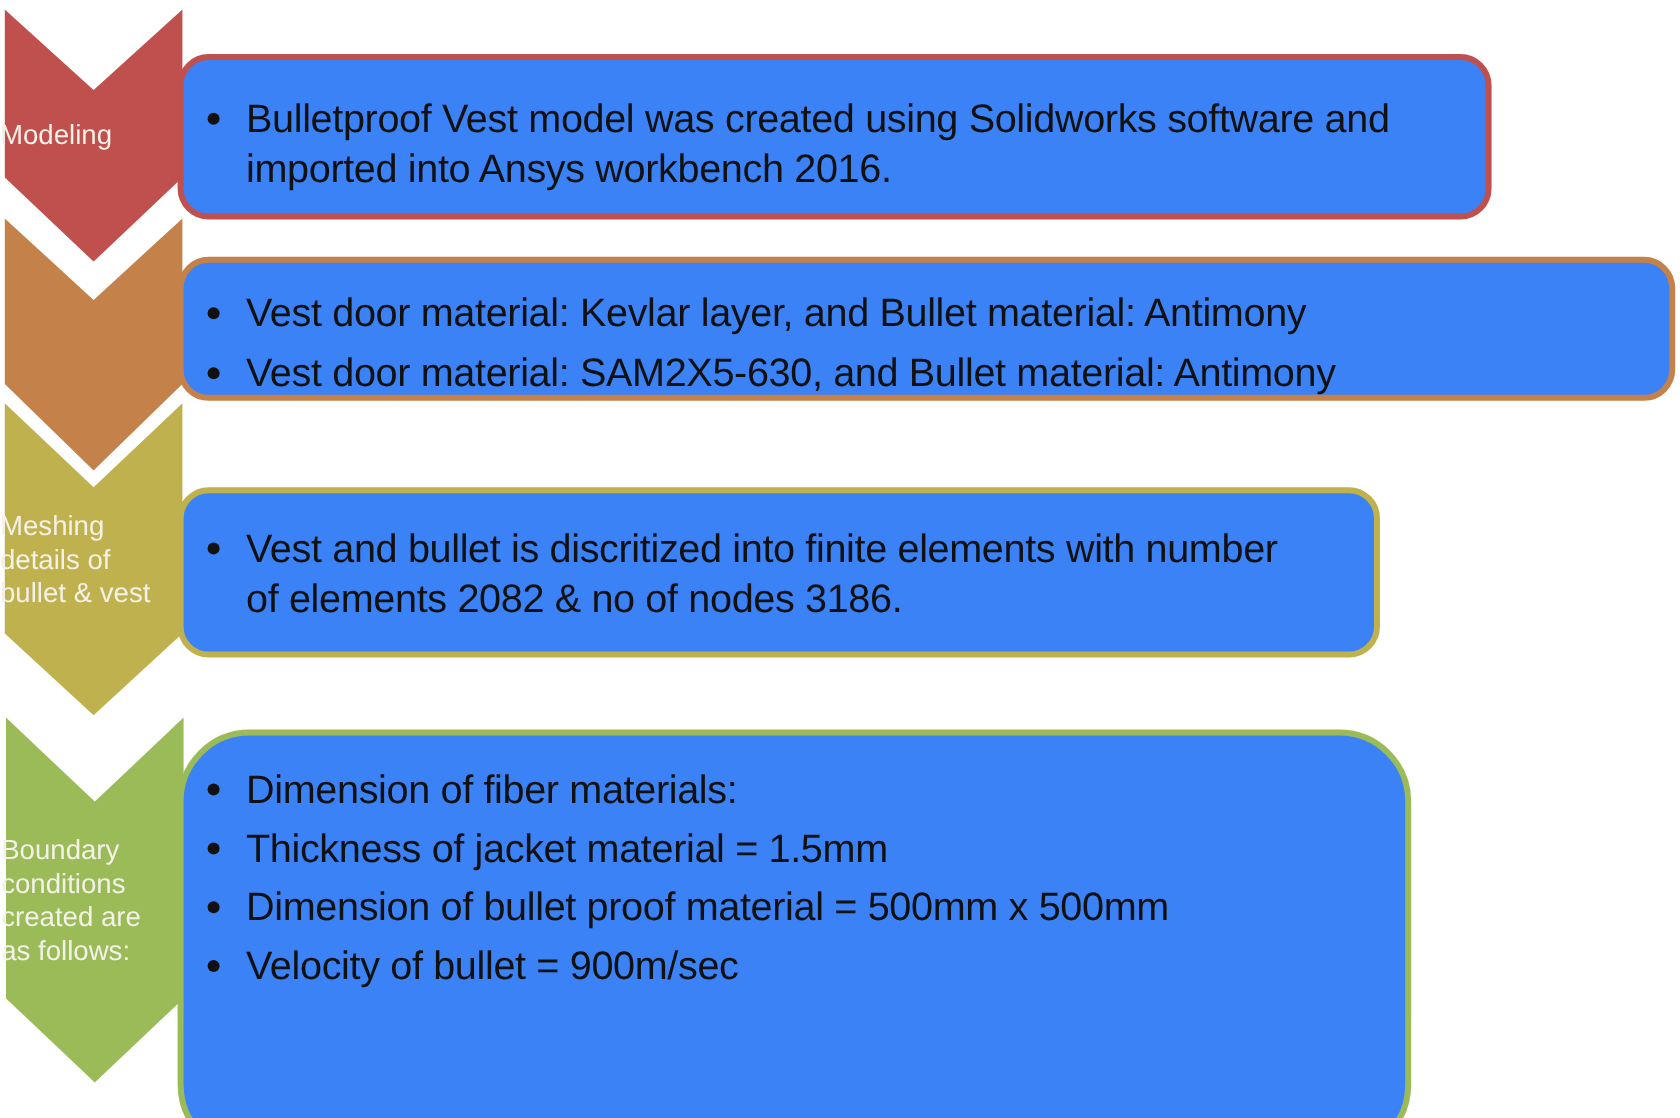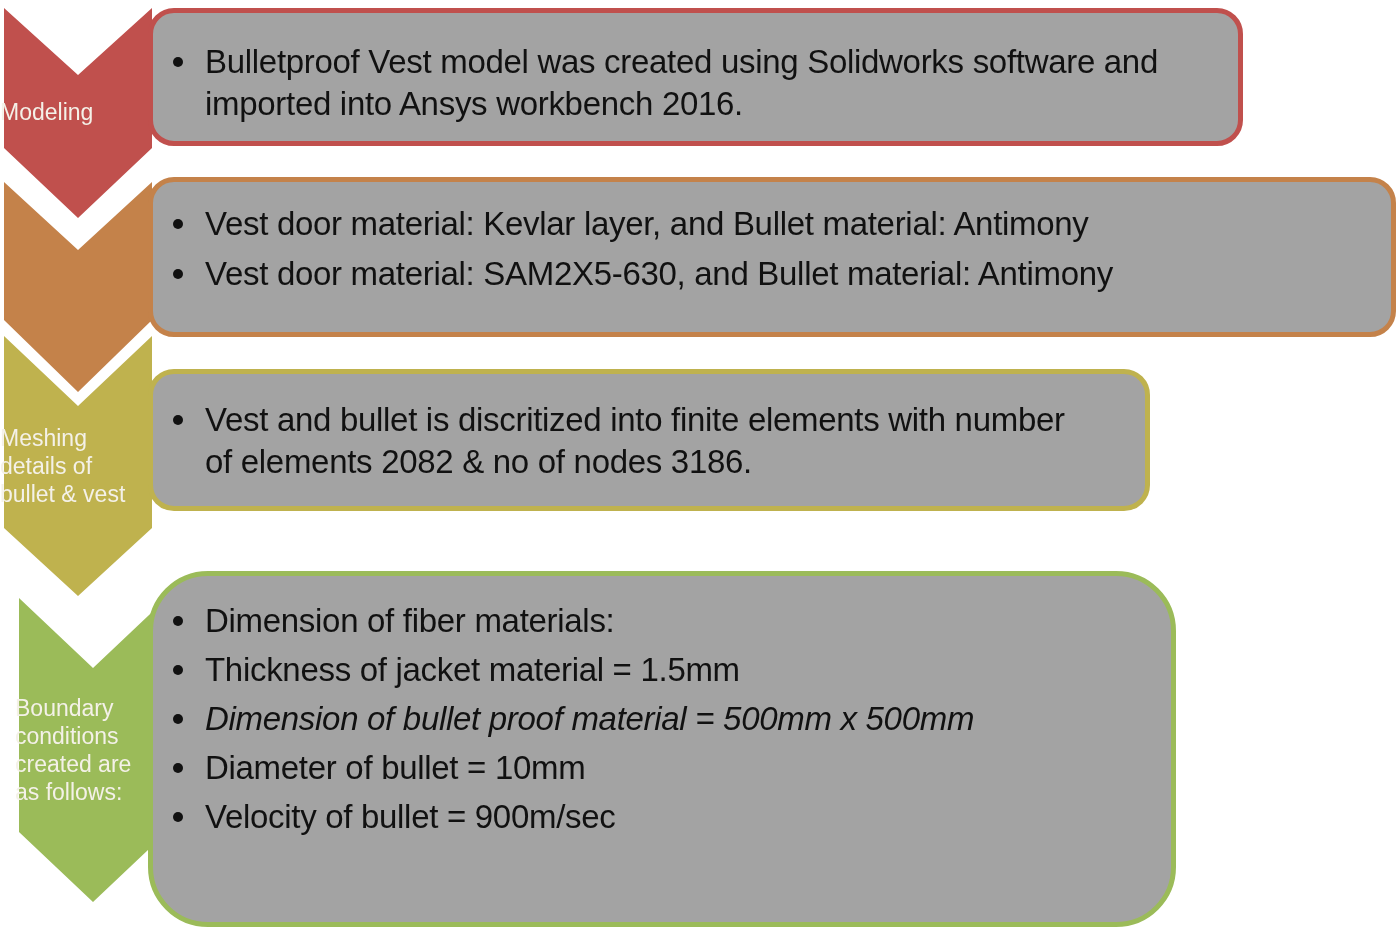--- a/index.html
+++ b/index.html
@@ -5,22 +5,22 @@
   html, body { margin: 0; padding: 0; background: #ffffff; }
   body { width: 1400px; height: 932px; position: relative; overflow: hidden; font-family: "Liberation Sans", sans-serif; }
   .chevron { position: absolute; }
   .chevron svg { position: absolute; left: 0; top: 0; }
   .chev-label {
     position: absolute; left: 0; width: 154px; text-align: left;
     color: #f4f1e8; font-size: 23px; line-height: 28px;
     font-family: "Liberation Sans", sans-serif;
   }
   .box {
-    position: absolute; background: #a3a3a3; box-sizing: border-box;
-    border-style: solid; border-width: 5px; border-radius: 26px;
+    position: absolute; background: #3b82f6; box-sizing: border-box;
+    border-style: solid; border-width: 5px; border-radius: 26px; margin-top: 37px;
   }
   .box ul { list-style: none; margin: 0; padding: 0; }
   .box li {
     position: relative; padding-left: 52px; color: #111111;
     font-size: 33px; line-height: 42px; font-family: "Liberation Sans", sans-serif;
     letter-spacing: -0.3px;
   }
   .box li .bullet {
     position: absolute; left: 20px; top: 16px; width: 10px; height: 10px;
     border-radius: 50%; background: #111111;
@@ -44,21 +44,21 @@
       <span style="display:block;max-width:990px;">Bulletproof Vest model was created using Solidworks software and imported into Ansys workbench 2016.</span>
     </li>
   </ul>
 </div>
 
 <div class="chevron" style="left:0;top:178px;width:154px;height:220px;">
   <svg width="154" height="220">
     <polygon points="4,4 78,72 152,4 152,142 78,214 4,142" fill="#c4824a"></polygon>
   </svg>
 </div>
-<div class="box" style="left:148px;top:177px;width:1248px;height:160px;border-color:#c4824a;padding:21px 20px 0 0;">
+<div class="box" style="left:148px;top:177px;width:1248px;height:120px;border-color:#c4824a;padding:21px 20px 0 0;">
   <ul>
     <li style="margin-bottom:8px;">
       <span class="bullet"></span>
       <span>Vest door material: Kevlar layer, and Bullet material: Antimony</span>
     </li>
     <li>
       <span class="bullet"></span>
       <span>Vest door material: SAM2X5-630, and  Bullet material: Antimony</span>
     </li>
   </ul>
@@ -76,47 +76,43 @@
 </div>
 <div class="box" style="left:148px;top:369px;width:1002px;height:142px;border-color:#bfb24e;padding:25px 24px 0 0;">
   <ul>
     <li>
       <span class="bullet"></span>
       <span style="display:block;max-width:860px;">Vest and bullet is discritized into finite elements with number of elements 2082 &amp; no of nodes 3186.</span>
     </li>
   </ul>
 </div>
 
-<div class="chevron" style="left:15px;top:594px;width:154px;height:312px;text-decoration:underline;">
+<div class="chevron" style="left:1px;top:594px;width:154px;height:312px;text-decoration:underline;">
   <svg width="154" height="312">
     <polygon points="4,4 78,74 152,4 152,238 78,308 4,238" fill="#9bbb59"></polygon>
   </svg>
   <div class="chev-label" style="top:100px;">
     <div>Boundary</div>
     <div>conditions</div>
     <div>created are</div>
     <div>as follows:</div>
   </div>
 </div>
 <div class="box" style="left:148px;top:571px;width:1028px;height:356px;border-color:#9bbb59;border-radius:60px;padding:24px 24px 0 0;">
   <ul>
     <li style="margin-bottom:7px;">
       <span class="bullet"></span>
       <span>Dimension of fiber materials:</span>
     </li>
     <li style="margin-bottom:7px;">
       <span class="bullet"></span>
       <span>Thickness of jacket material = 1.5mm</span>
     </li>
-    <li style="margin-bottom:7px;font-style:italic;">
+    <li style="margin-bottom:7px;">
       <span class="bullet"></span>
       <span>Dimension of bullet proof material = 500mm x 500mm</span>
-    </li>
-    <li style="margin-bottom:7px;">
-      <span class="bullet"></span>
-      <span>Diameter of bullet = 10mm</span>
     </li>
     <li>
       <span class="bullet"></span>
       <span>Velocity of bullet = 900m/sec</span>
     </li>
   </ul>
 </div>
 
 </body></html>

